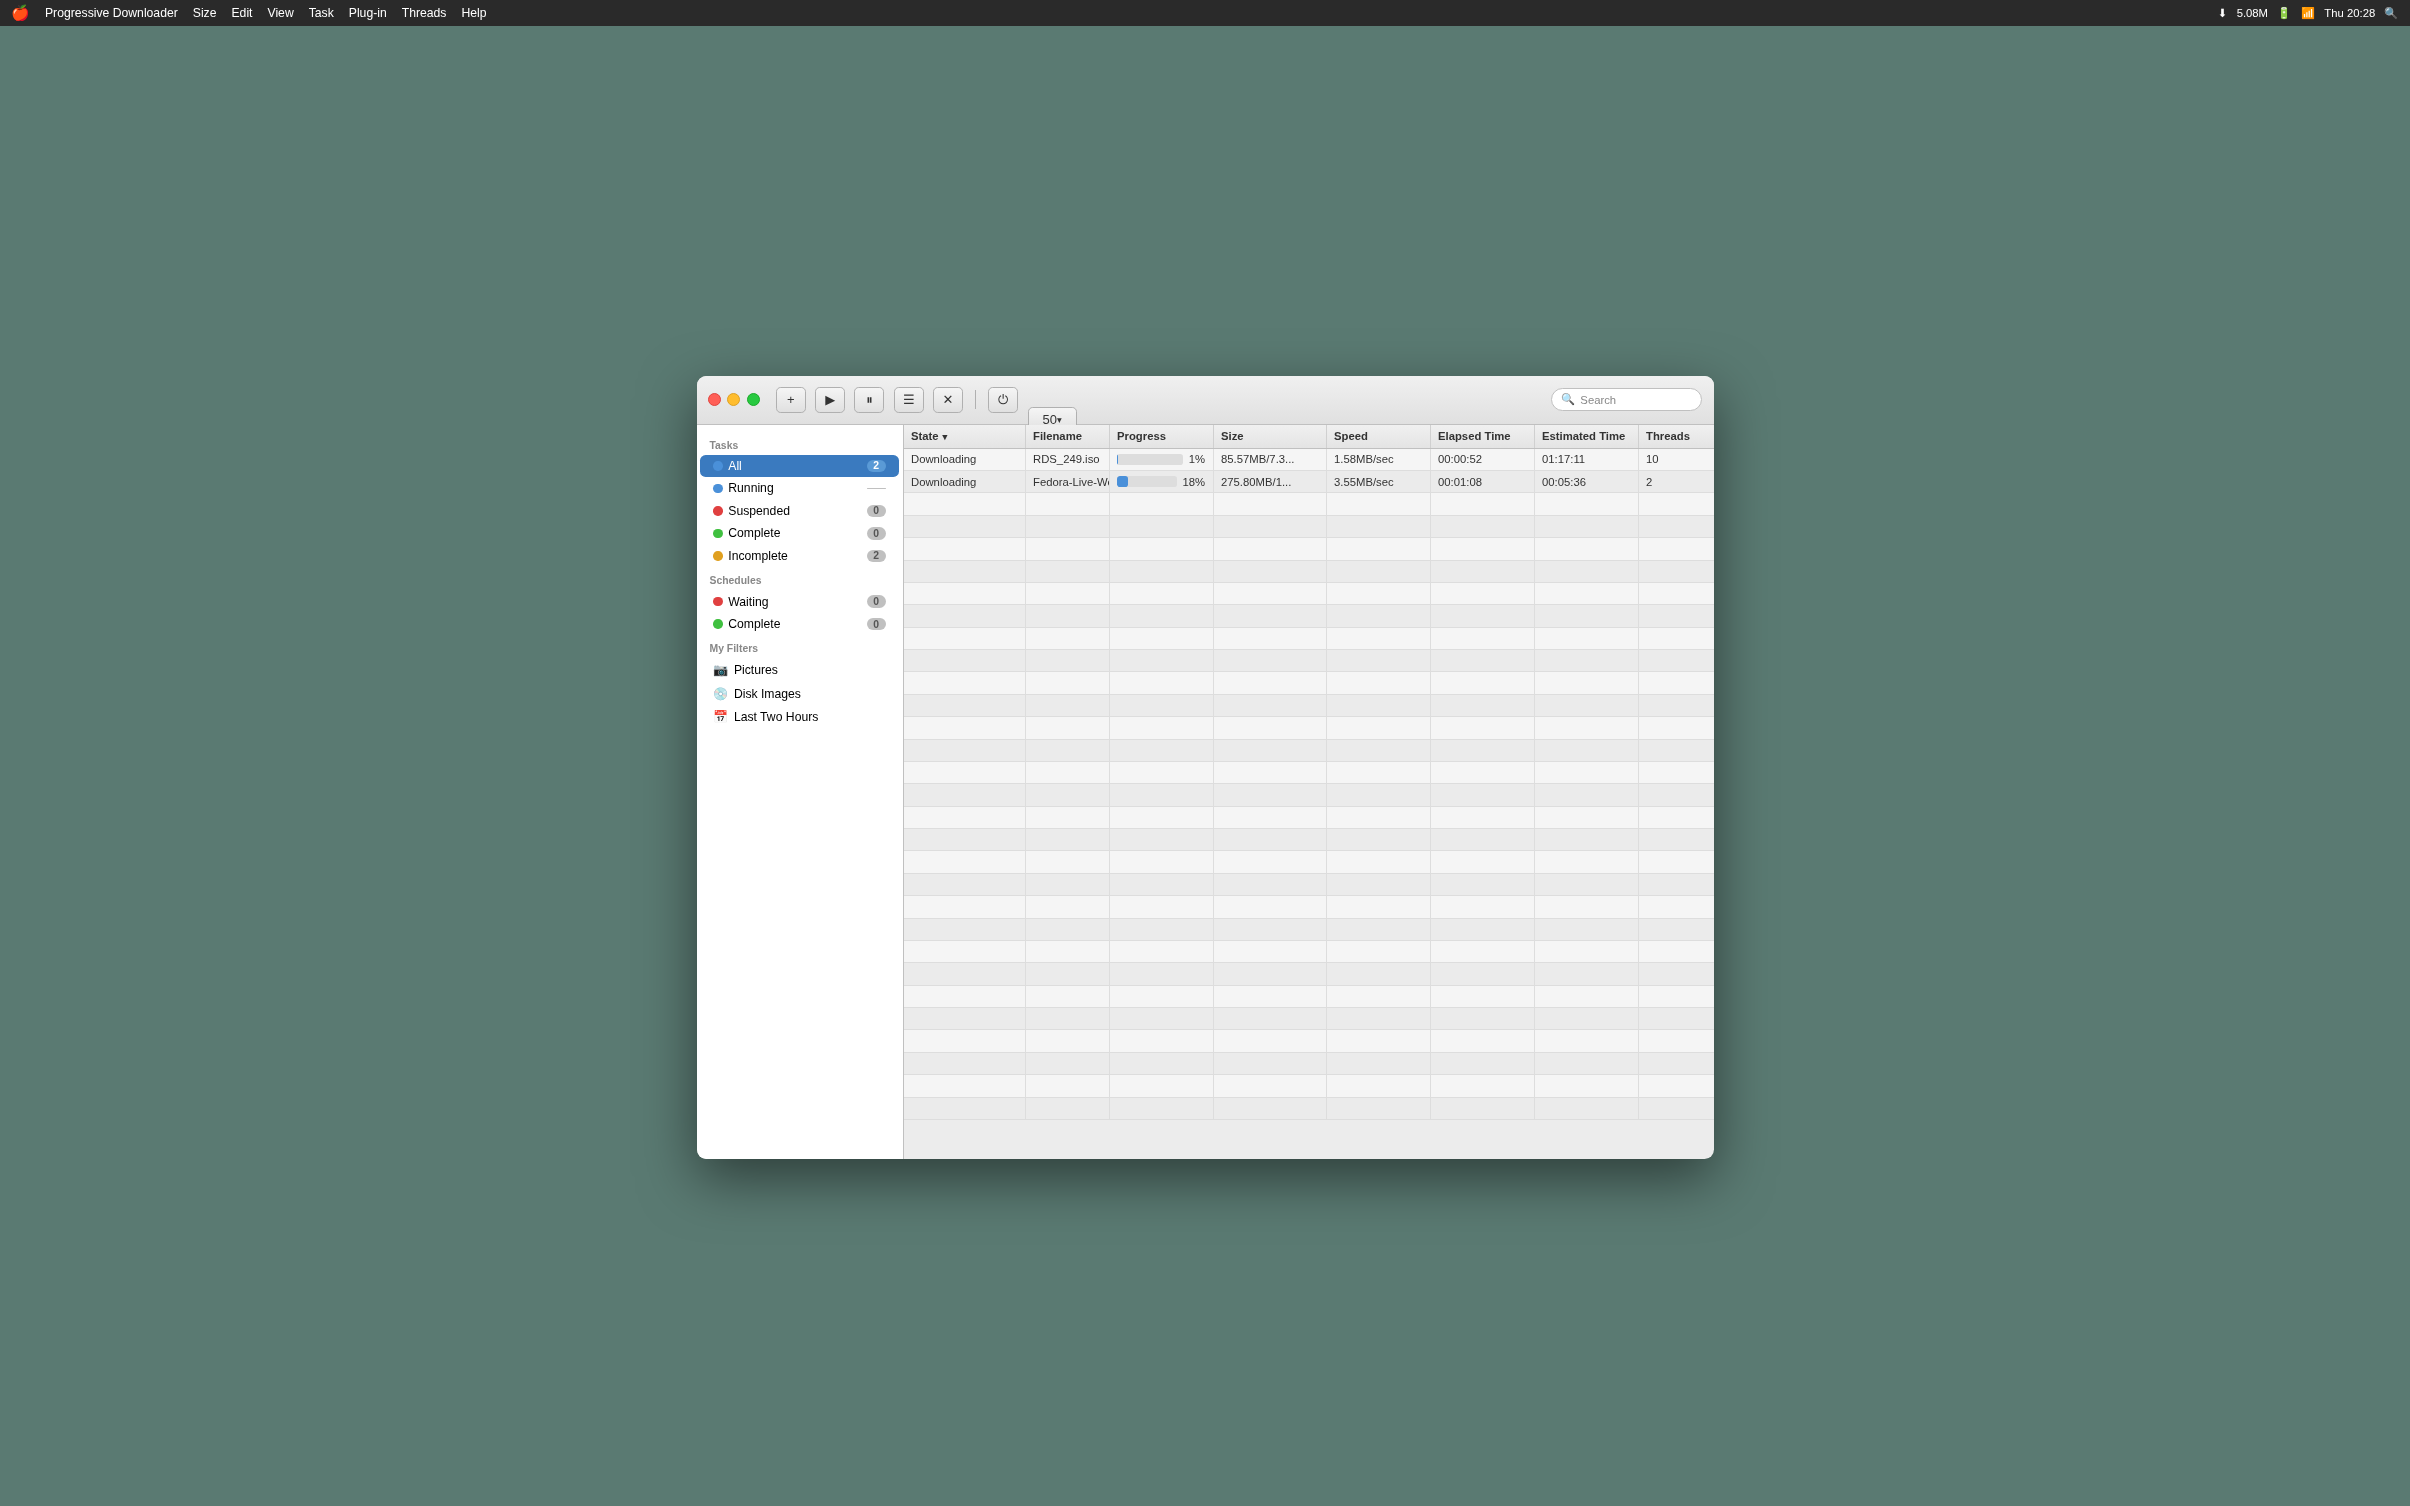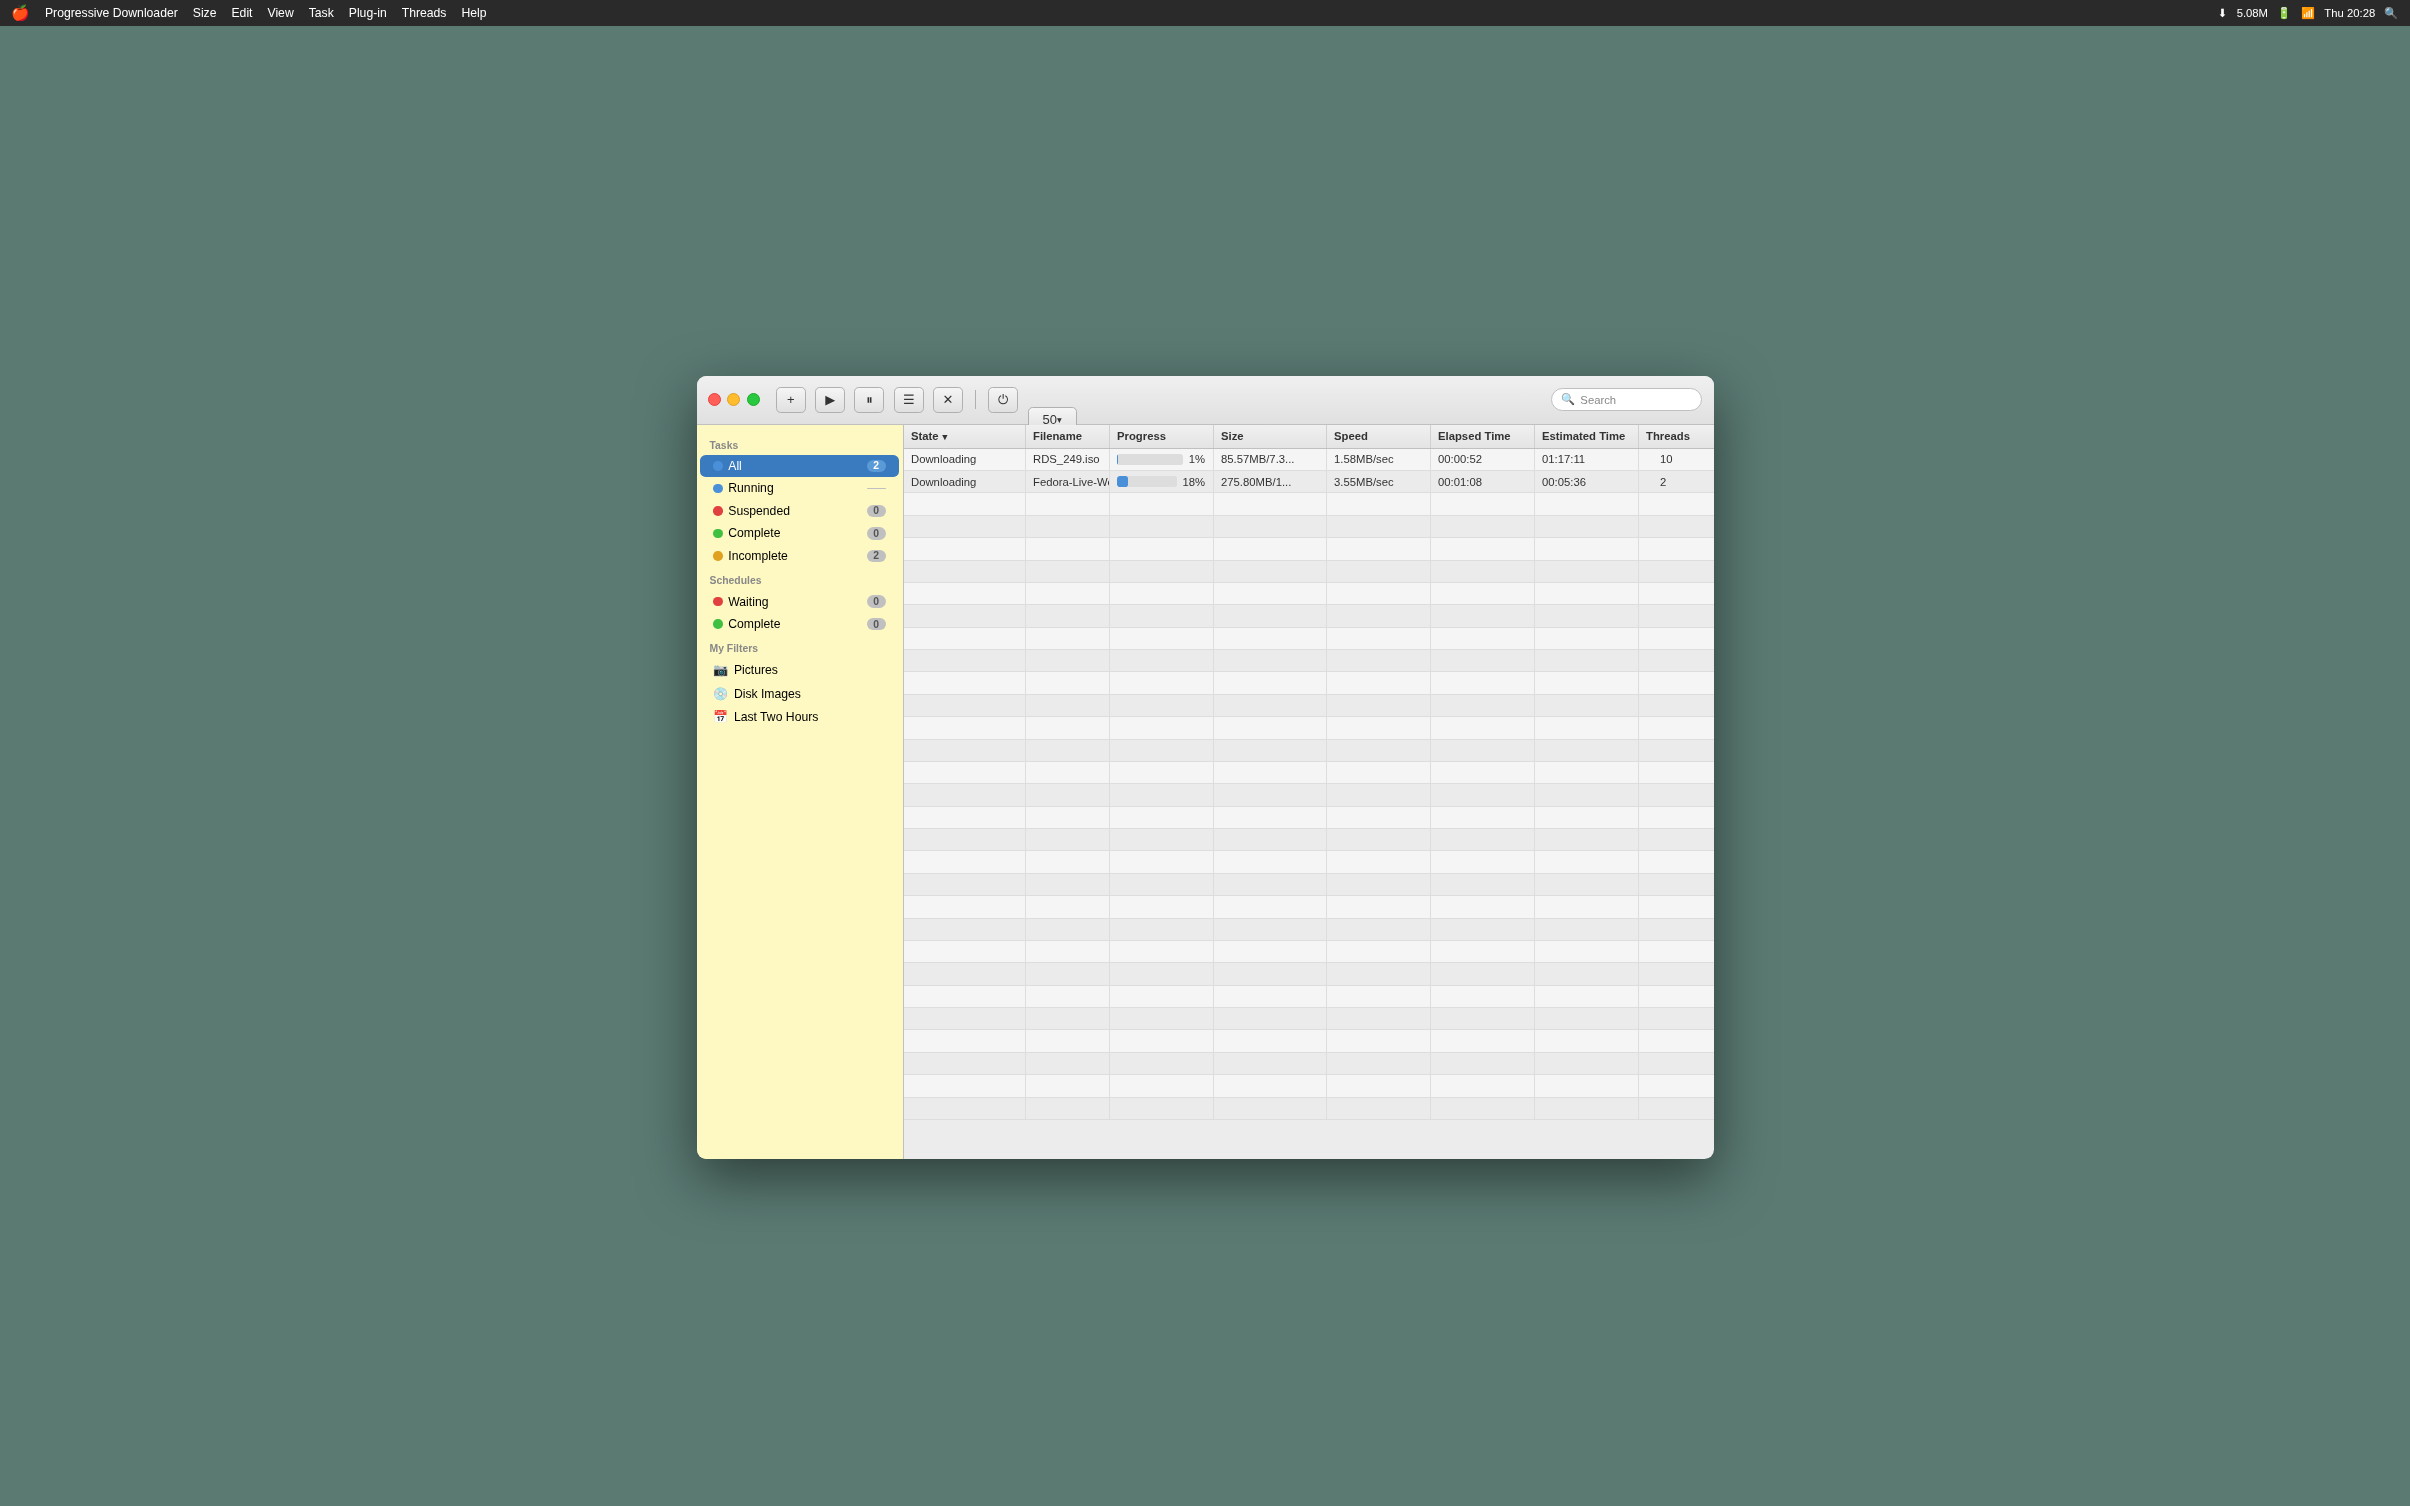--- a/index.html
+++ b/index.html
@@ -132,21 +132,21 @@
     .content {
       display: flex;
       height: calc(100vh - 113px);
       max-height: 734px;
     }
 
     
     .sidebar {
       width: 207px;
       min-width: 207px;
-      background: #fef9c3;
+      background: #ffffff;
       border-right: 0.9px solid #c0c0c0;
       padding: 7.5px 0;
       overflow-y: auto;
     }
     .sidebar-section-label {
       color: #888;
       font-size: 10.4px;
       font-weight: 600;
       padding: 7.5px 13px 3.8px;
       text-transform: none;
@@ -246,21 +246,21 @@
       padding: 4.7px 7.5px;
       font-size: 11.3px;
       color: #333;
       border-right: 0.9px solid #ddd;
       display: flex;
       align-items: center;
       overflow: hidden;
       white-space: nowrap;
       text-overflow: ellipsis;
     }
-    .td:last-child { border-right: none; margin-left: 14px; }
+    .td:last-child { border-right: none; }
 
     .progress-bar-container {
       width: 75px;
       height: 11.3px;
       background: #ddd;
       border-radius: 2.8px;
       overflow: hidden;
       margin-right: 5.6px;
     }
     .progress-bar-fill {

